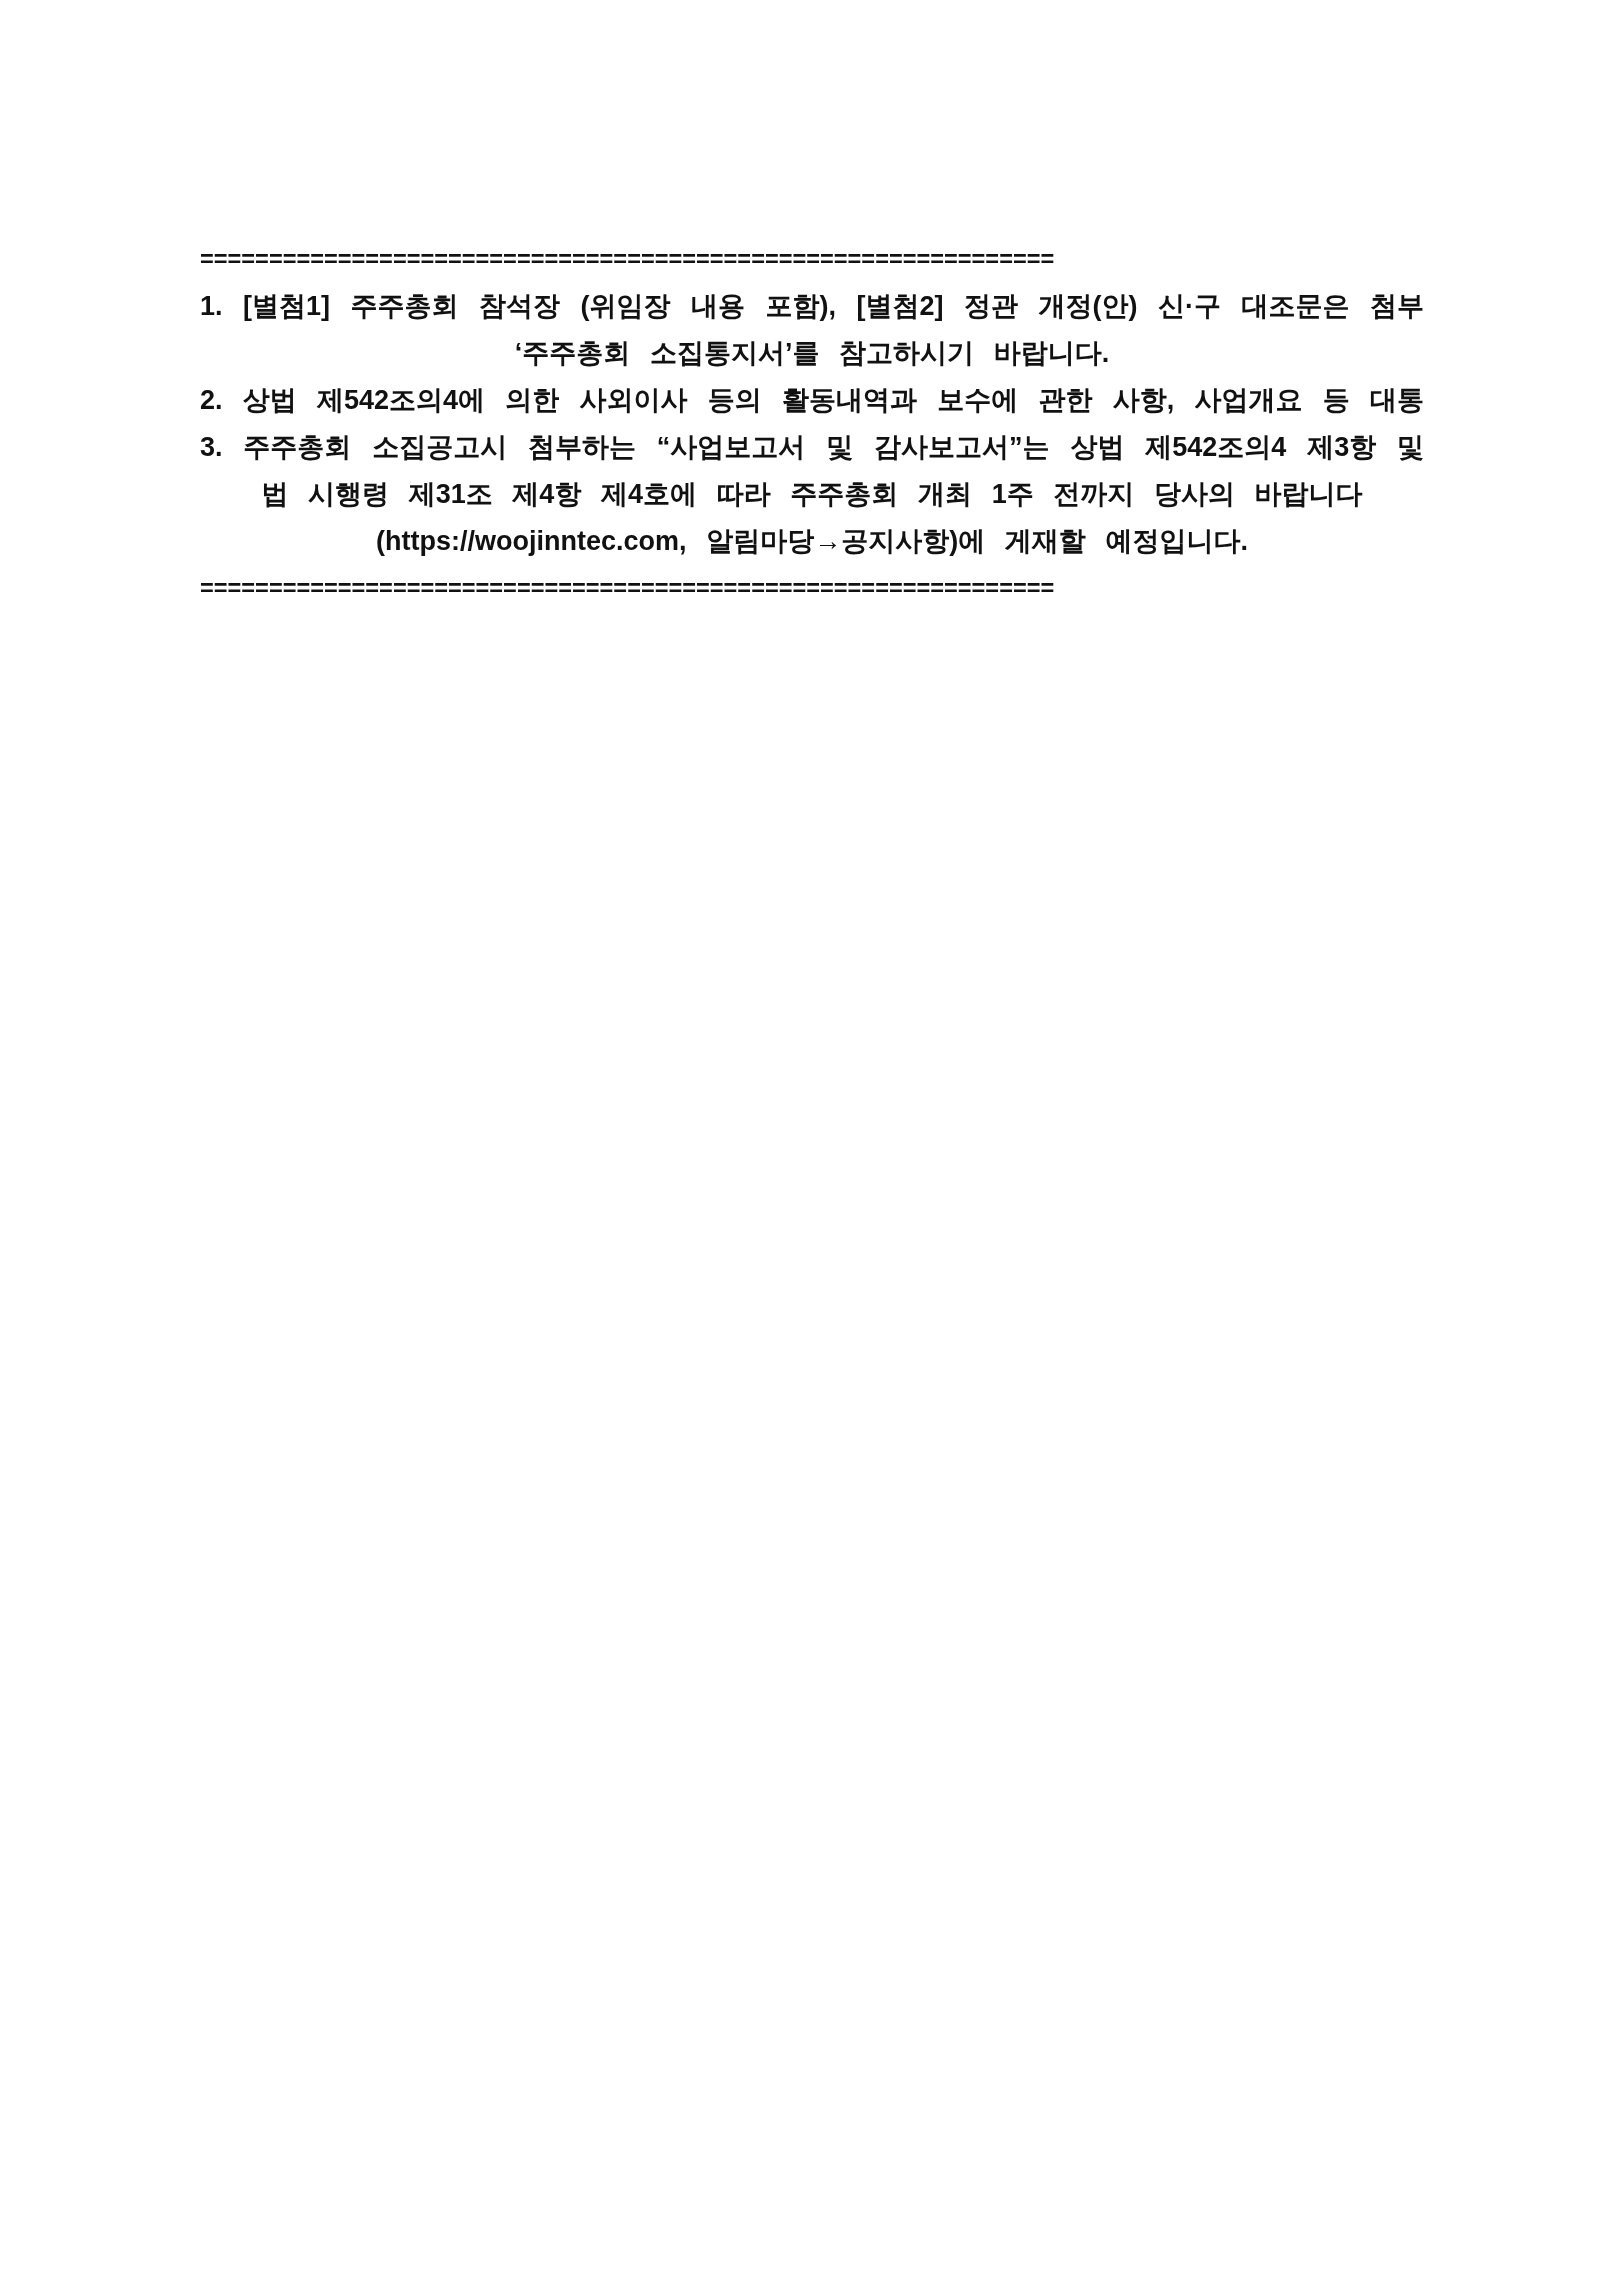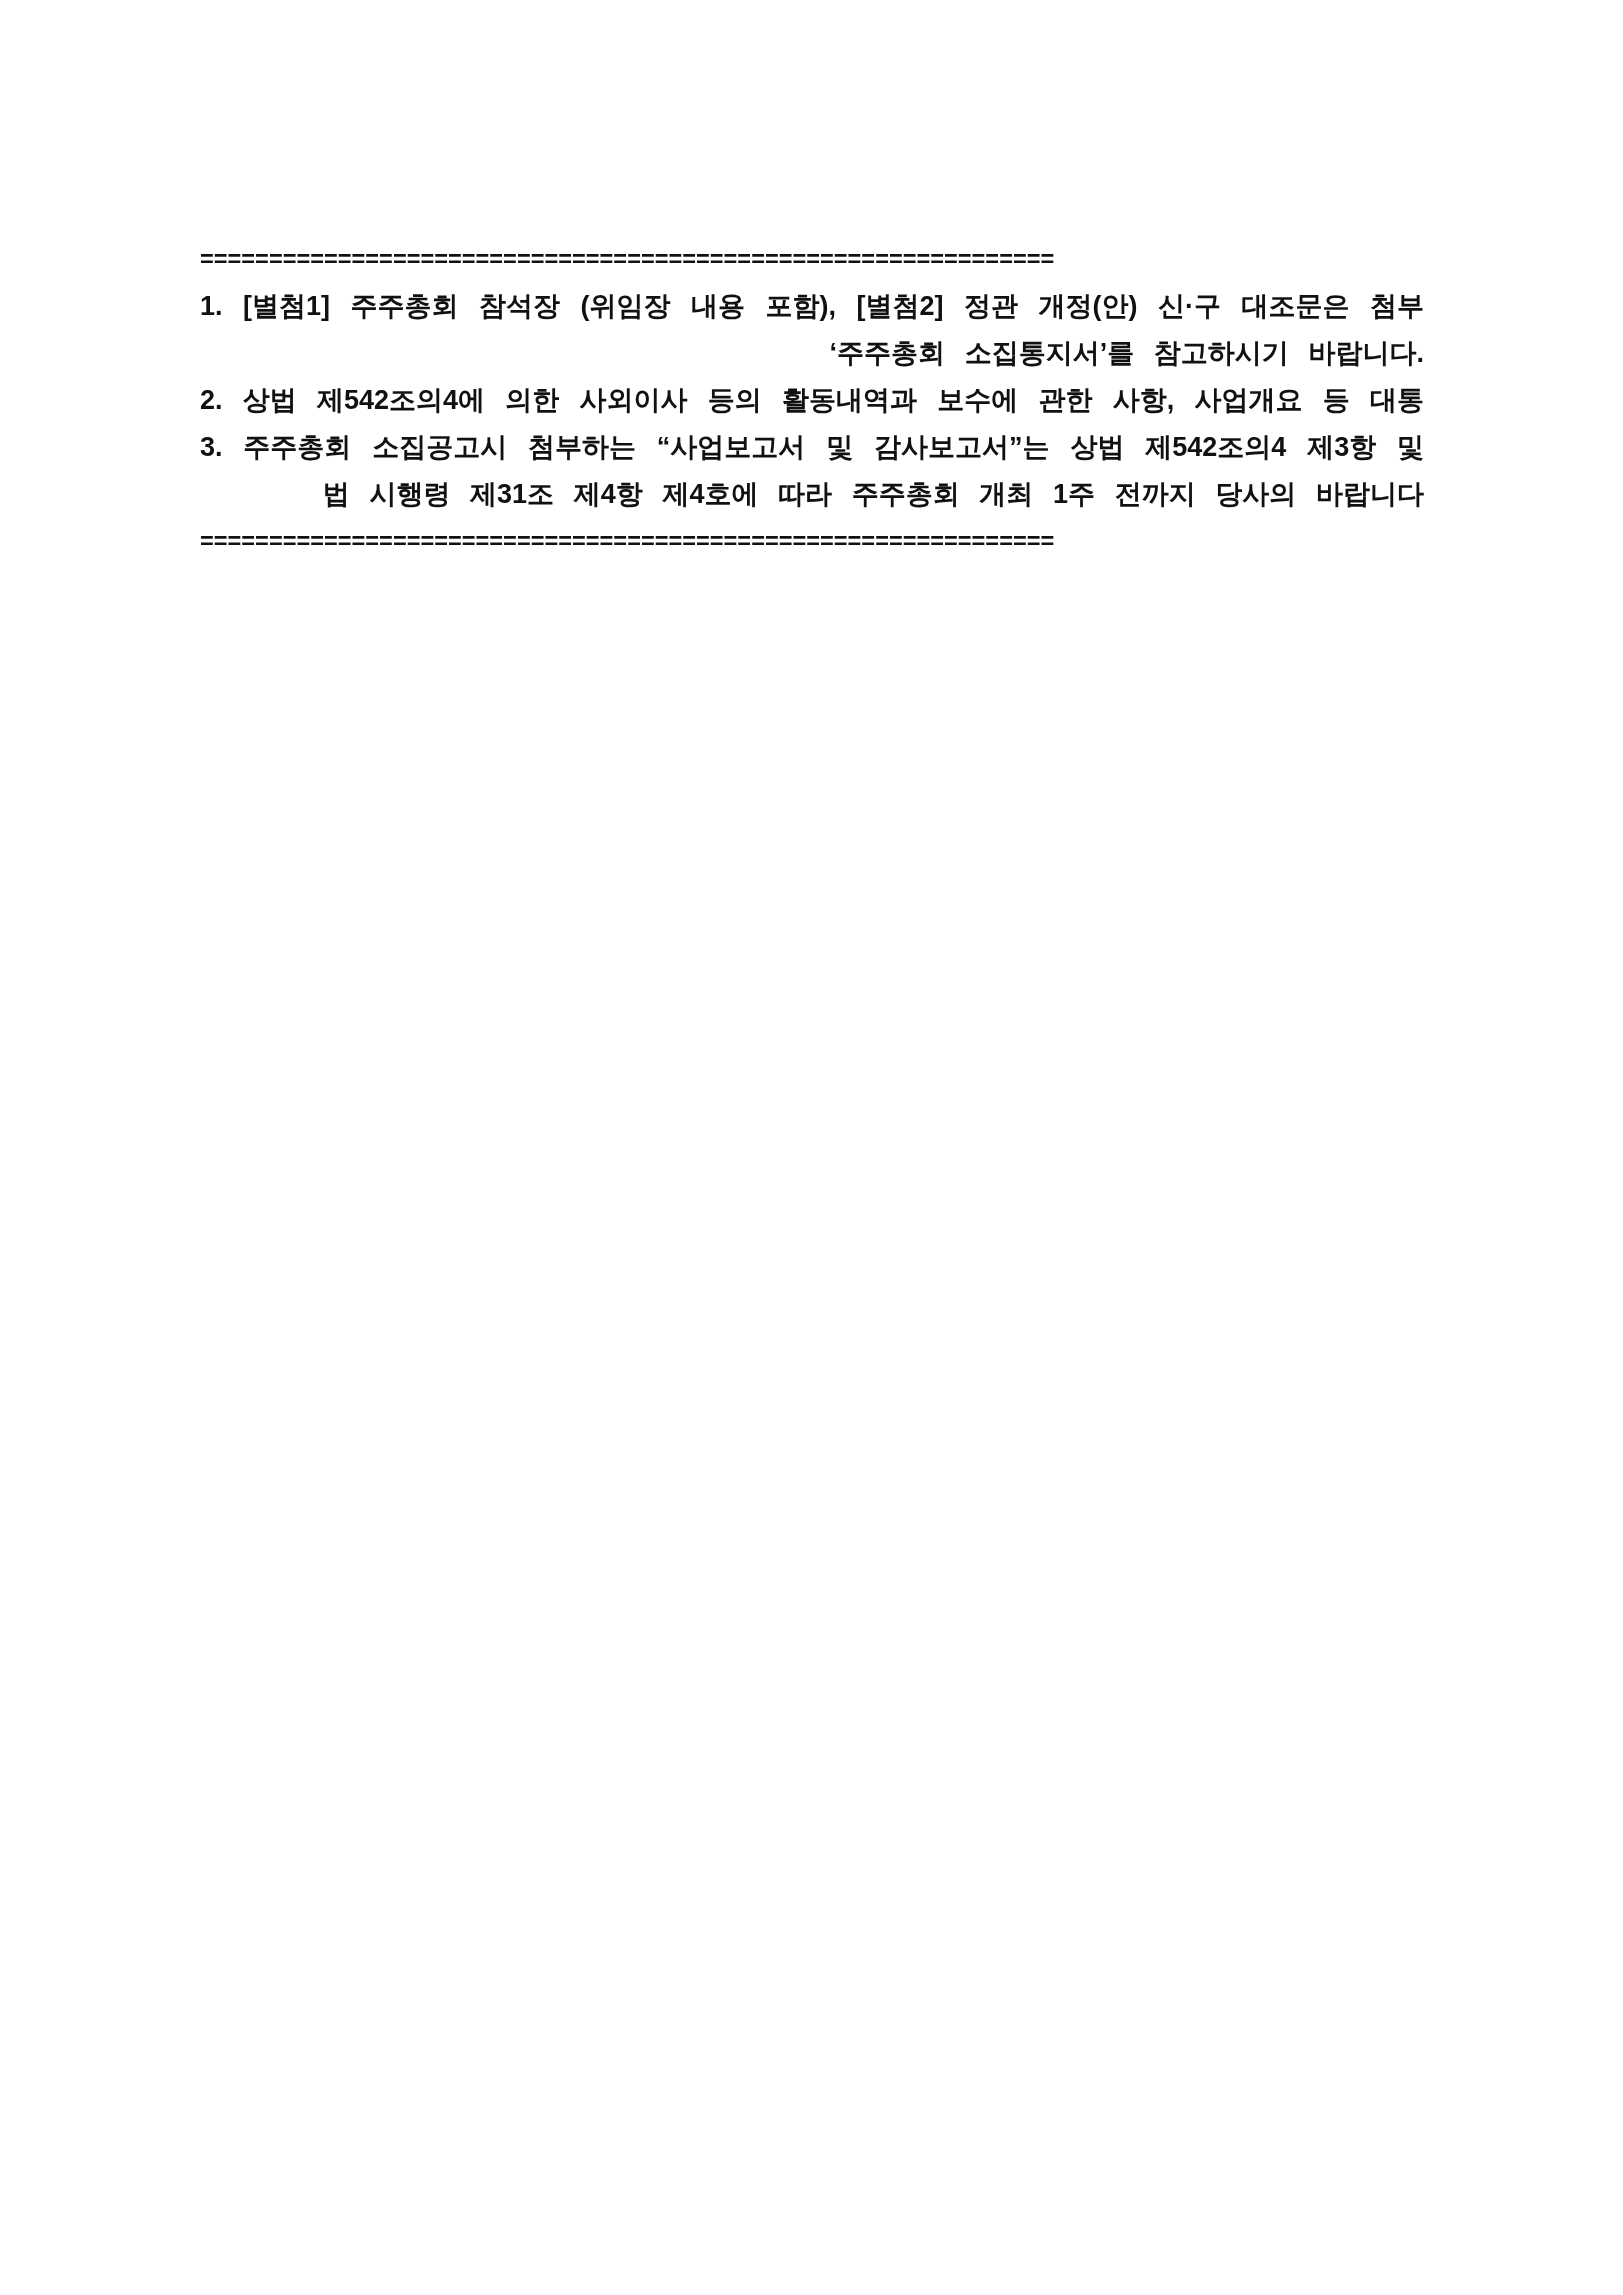--- a/index.html
+++ b/index.html
@@ -29,21 +29,21 @@
   .line {
     display: block;
     width: 100%;
     height: 47px;
     line-height: 47px;
     font-size: 27px;
     letter-spacing: 0px;
     word-spacing: 0.45em;
     white-space: nowrap;
     overflow: hidden;
-    text-align: right;
+    text-align: center;
   }
 
   
   .line.flush {
     white-space: normal;
     text-align: justify;
     text-align-last: justify;
   }
 
   
@@ -68,18 +68,19 @@
 
     <div class="line">‘주주총회 소집통지서’를 참고하시기 바랍니다.</div>
 
     <div class="line flush">2. 상법 제542조의4에 의한 사외이사 등의 활동내역과 보수에 관한 사항, 사업개요 등 대통령령</div>
 
 
     <div class="line flush">3. 주주총회 소집공고시 첨부하는 “사업보고서 및 감사보고서”는 상법 제542조의4 제3항 및 상</div>
 
     <div class="line">법 시행령 제31조 제4항 제4호에 따라 주주총회 개최 1주 전까지 당사의 바랍니다</div>
 
+    <div class="line">(https://woojinntec.com, 알림마당→공지사항)에 게재할 예정입니다.</div>
 
     <div class="line divider">==============================================================</div>
 
   </div>
 </div>
 
 
 </body></html>

